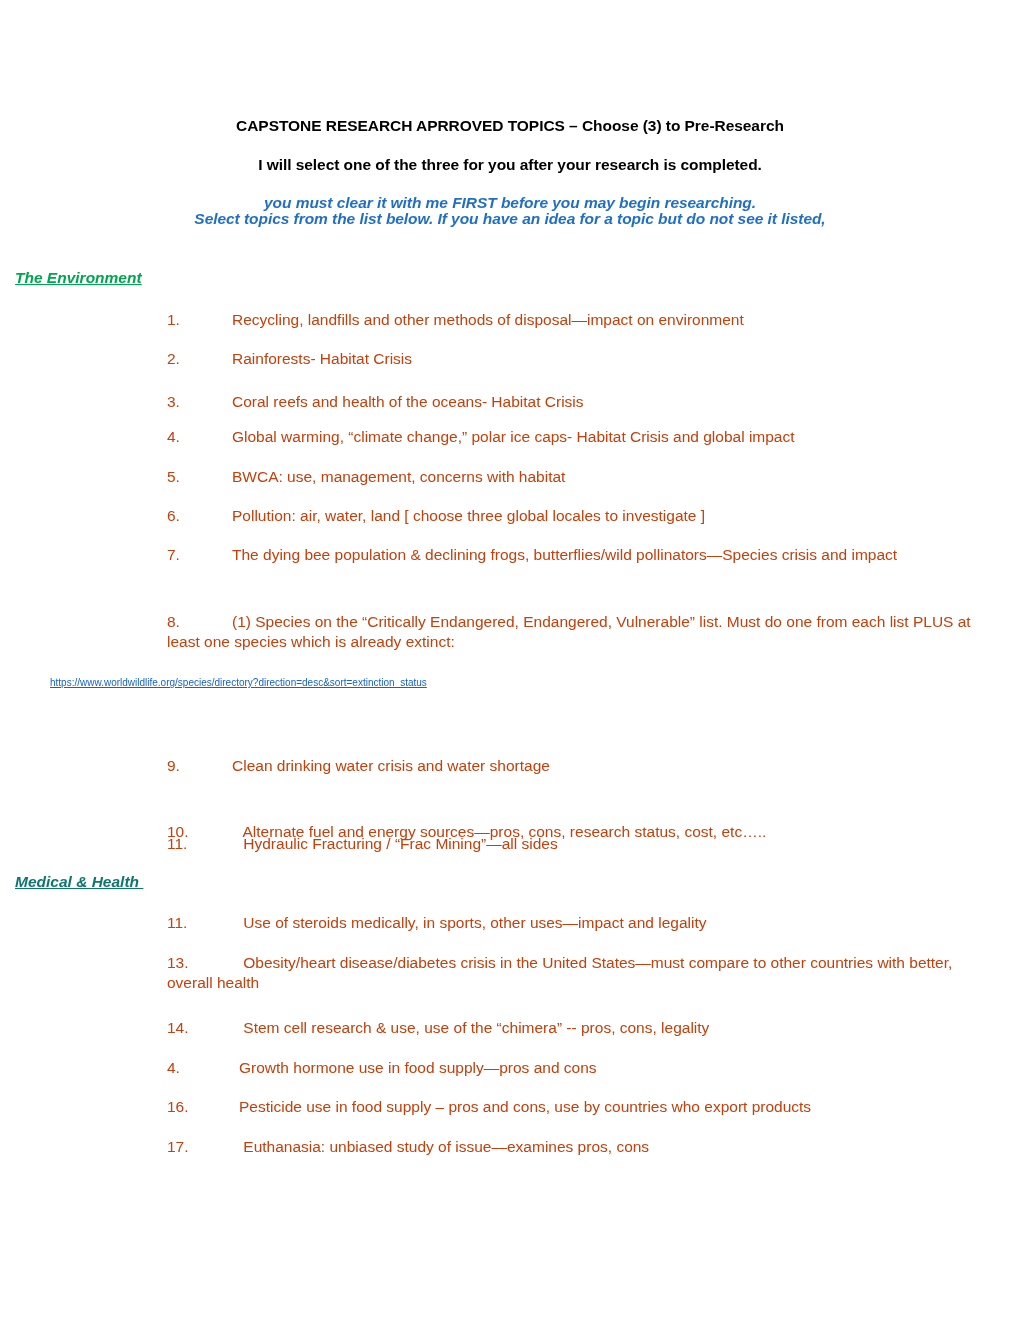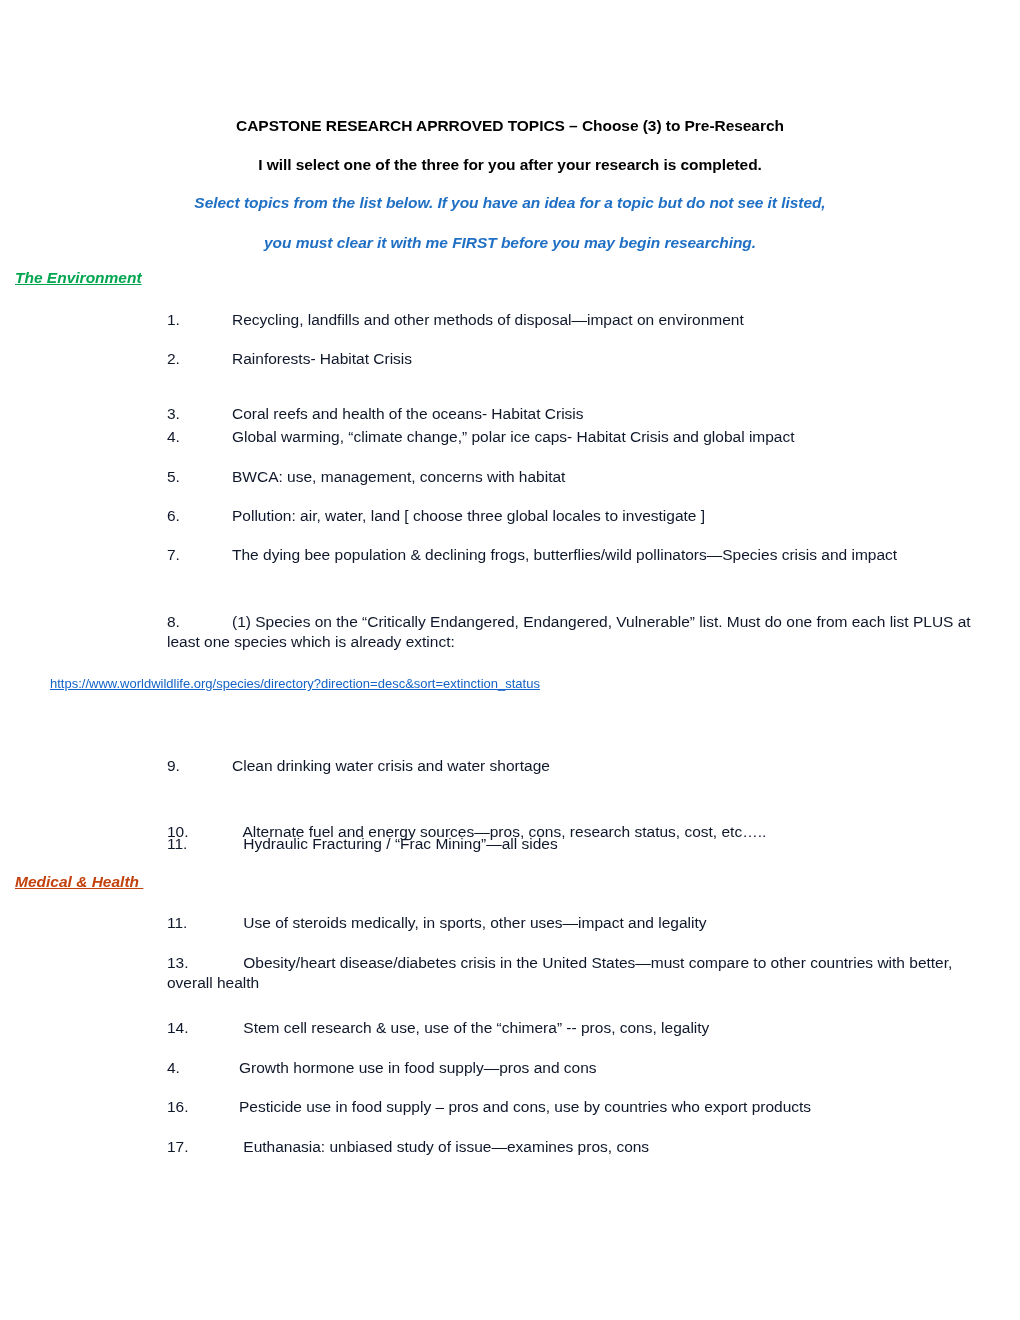--- a/index.html
+++ b/index.html
@@ -59,78 +59,78 @@
     text-decoration: underline;
     line-height: 1;
     white-space: pre;
   }
   .section-head.env {
     top: 270px;
     color: #00A550;
   }
   .section-head.med {
     top: 874px;
-    color: #c2410c;
+    color: #0f766e;
   }
 
   
   .item {
     position: absolute;
     left: 167px;
     width: 810px;
     font-size: 15.5px;
     line-height: 1.30;
-    color: #0f172a;
+    color: #c2410c;
     text-indent: 0;
   }
   
   .item .num-box {
     display: inline-block;
     width: 65px;
   }
   .item .num-box.wide {
     width: 72px;
   }
 
   
   .url-line {
     position: absolute;
     left: 50px;
     top: 676px;
-    font-size: 13px;
+    font-size: 10px;
     line-height: 1.30;
   }
   .url-line a {
     color: #1463C6;
     text-decoration: underline;
   }
 </style>
 </head>
 <body>
 
 <div class="page">
 
   <div class="head-block">
     <div class="head-line l1">CAPSTONE RESEARCH APRROVED TOPICS – Choose (3) to Pre-Research</div>
     <div class="head-line l2">I will select one of the three for you after your research is completed.</div>
+    <div class="head-line blue l4">you must clear it with me FIRST before you may begin researching.</div>
     <div class="head-line blue l3">Select topics from the list below.  If you have an idea for a topic but do not see it listed,</div>
-    <div class="head-line blue l4">you must clear it with me FIRST before you may begin researching.</div>
   </div>
 
   <div class="section-head env">The Environment</div>
 
   <div class="item" style="top:310px;">
     <span class="num-box">1.</span><span>Recycling, landfills  and other methods of disposal—impact on environment</span>
   </div>
 
   <div class="item" style="top:349px;">
     <span class="num-box">2.</span><span>Rainforests- Habitat Crisis</span>
   </div>
 
-  <div class="item" style="top:404px;">
+  <div class="item" style="top:392px;">
     <span class="num-box">3.</span><span>Coral reefs and health of the oceans- Habitat Crisis</span>
   </div>
 
   <div class="item" style="top:427px;">
     <span class="num-box">4.</span><span>Global warming, “climate change,” polar ice caps-  Habitat Crisis and global impact</span>
   </div>
 
   <div class="item" style="top:467px;">
     <span class="num-box">5.</span><span>BWCA:  use, management, concerns with habitat</span>
   </div>

